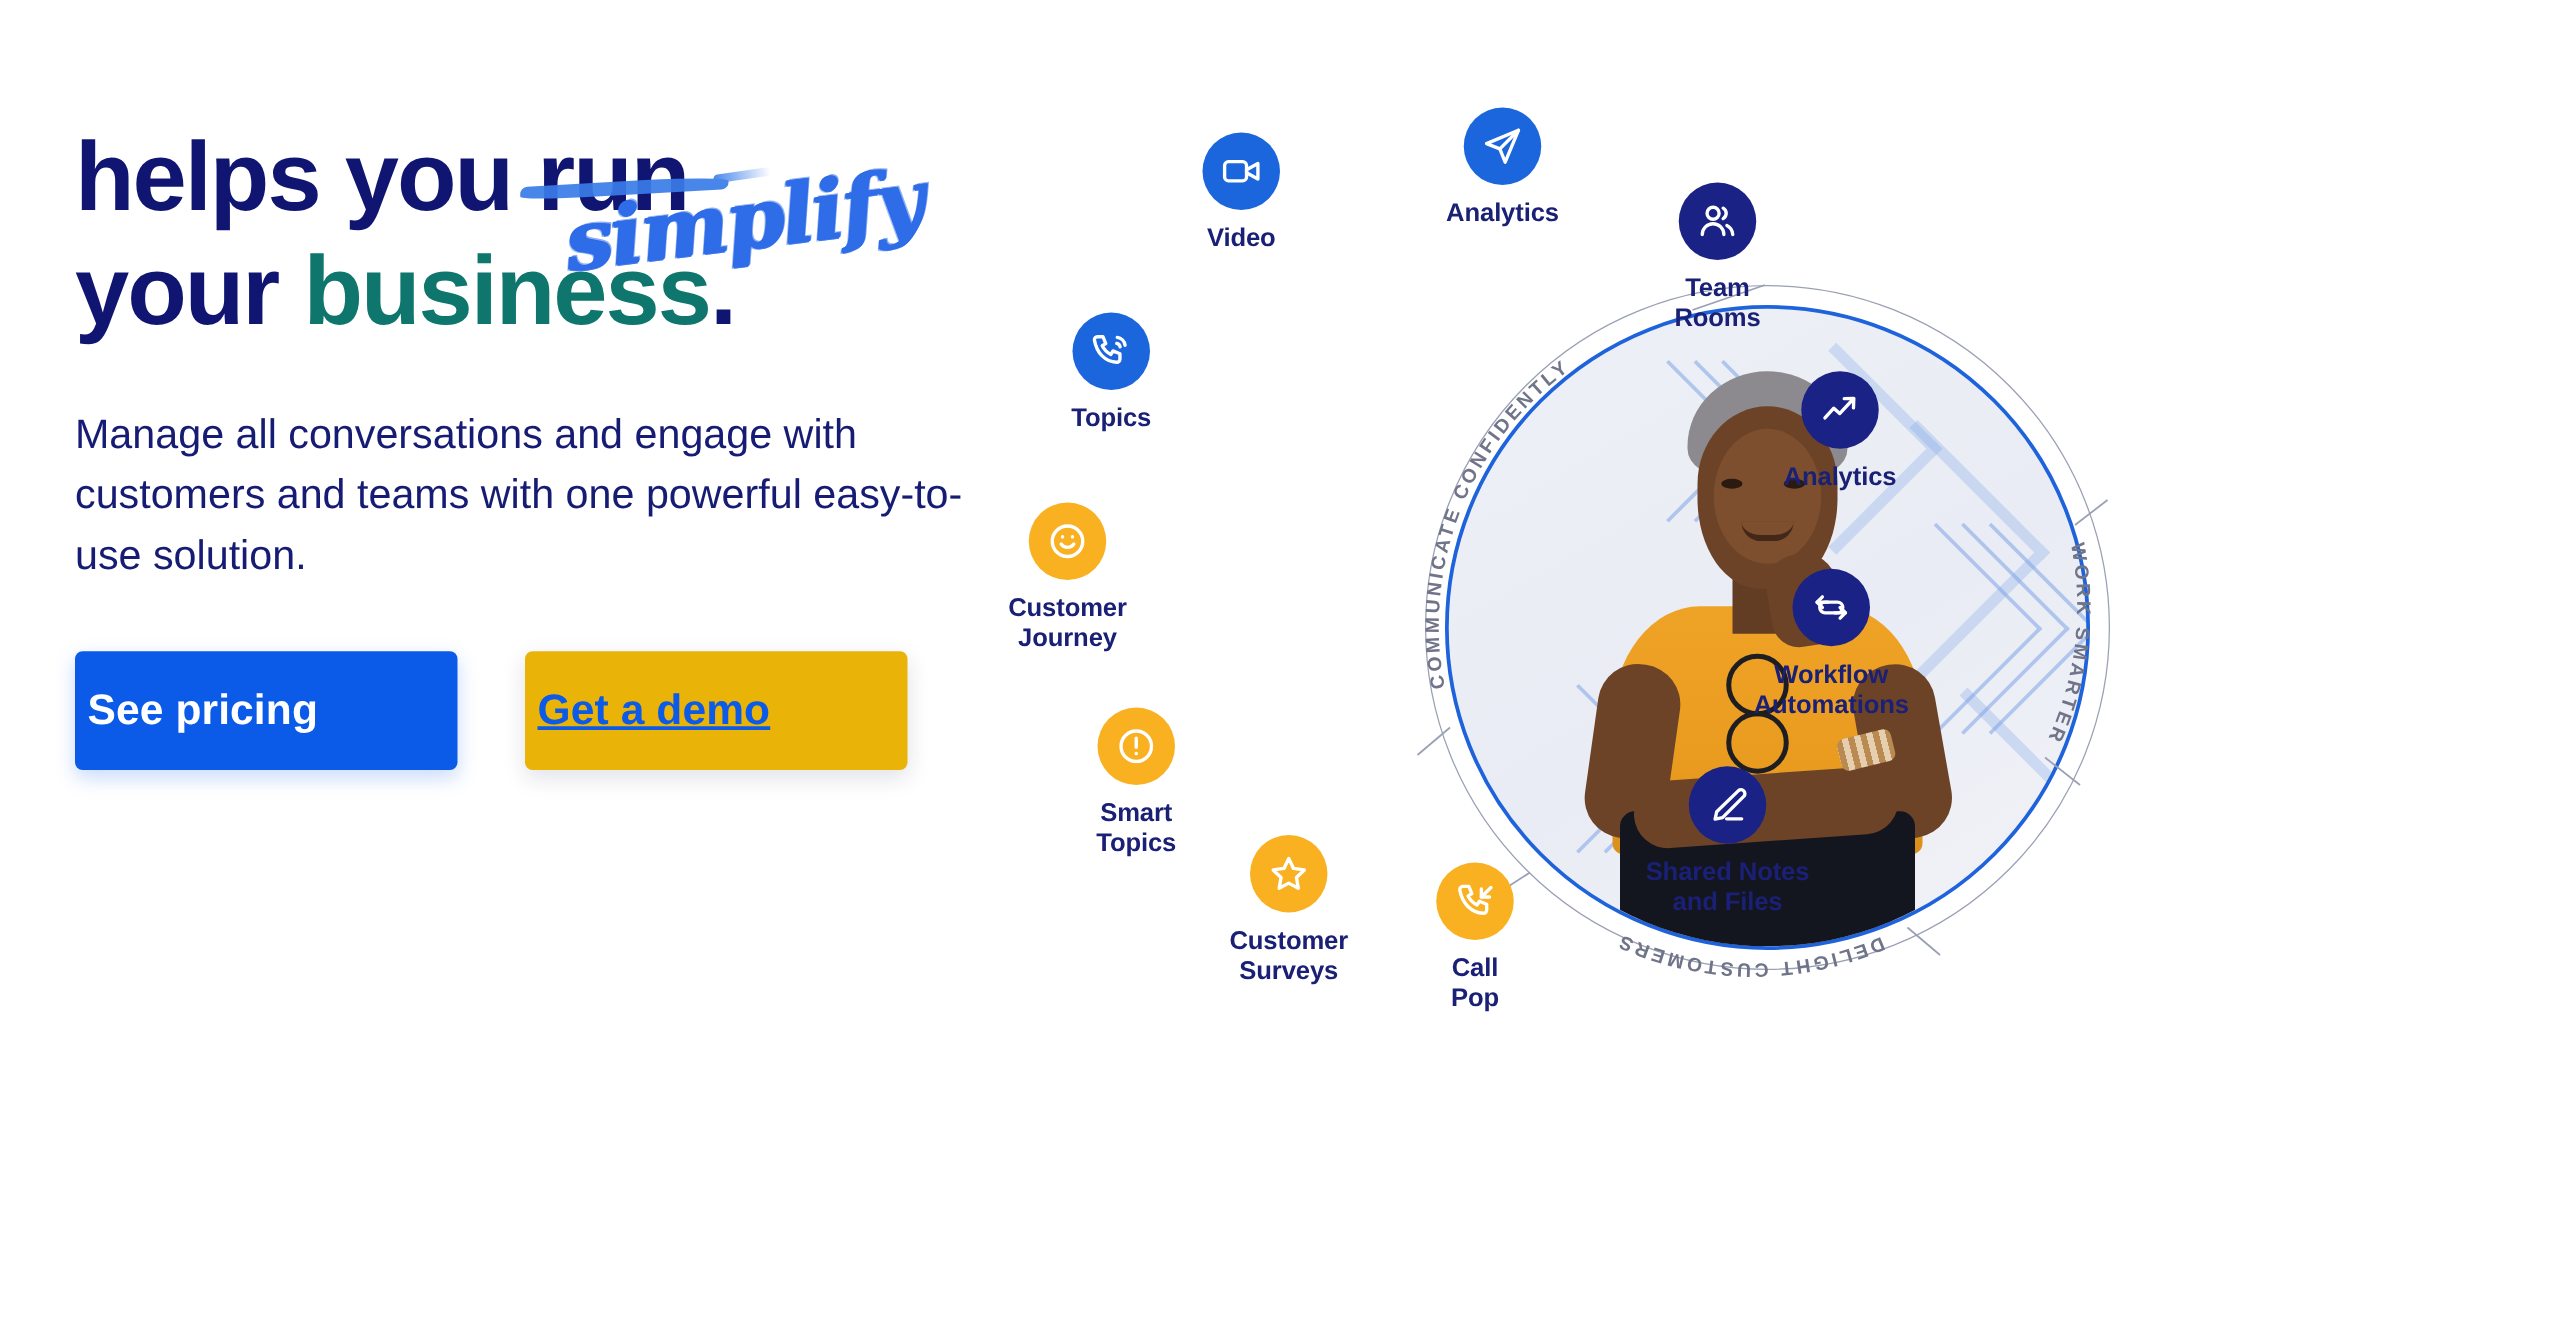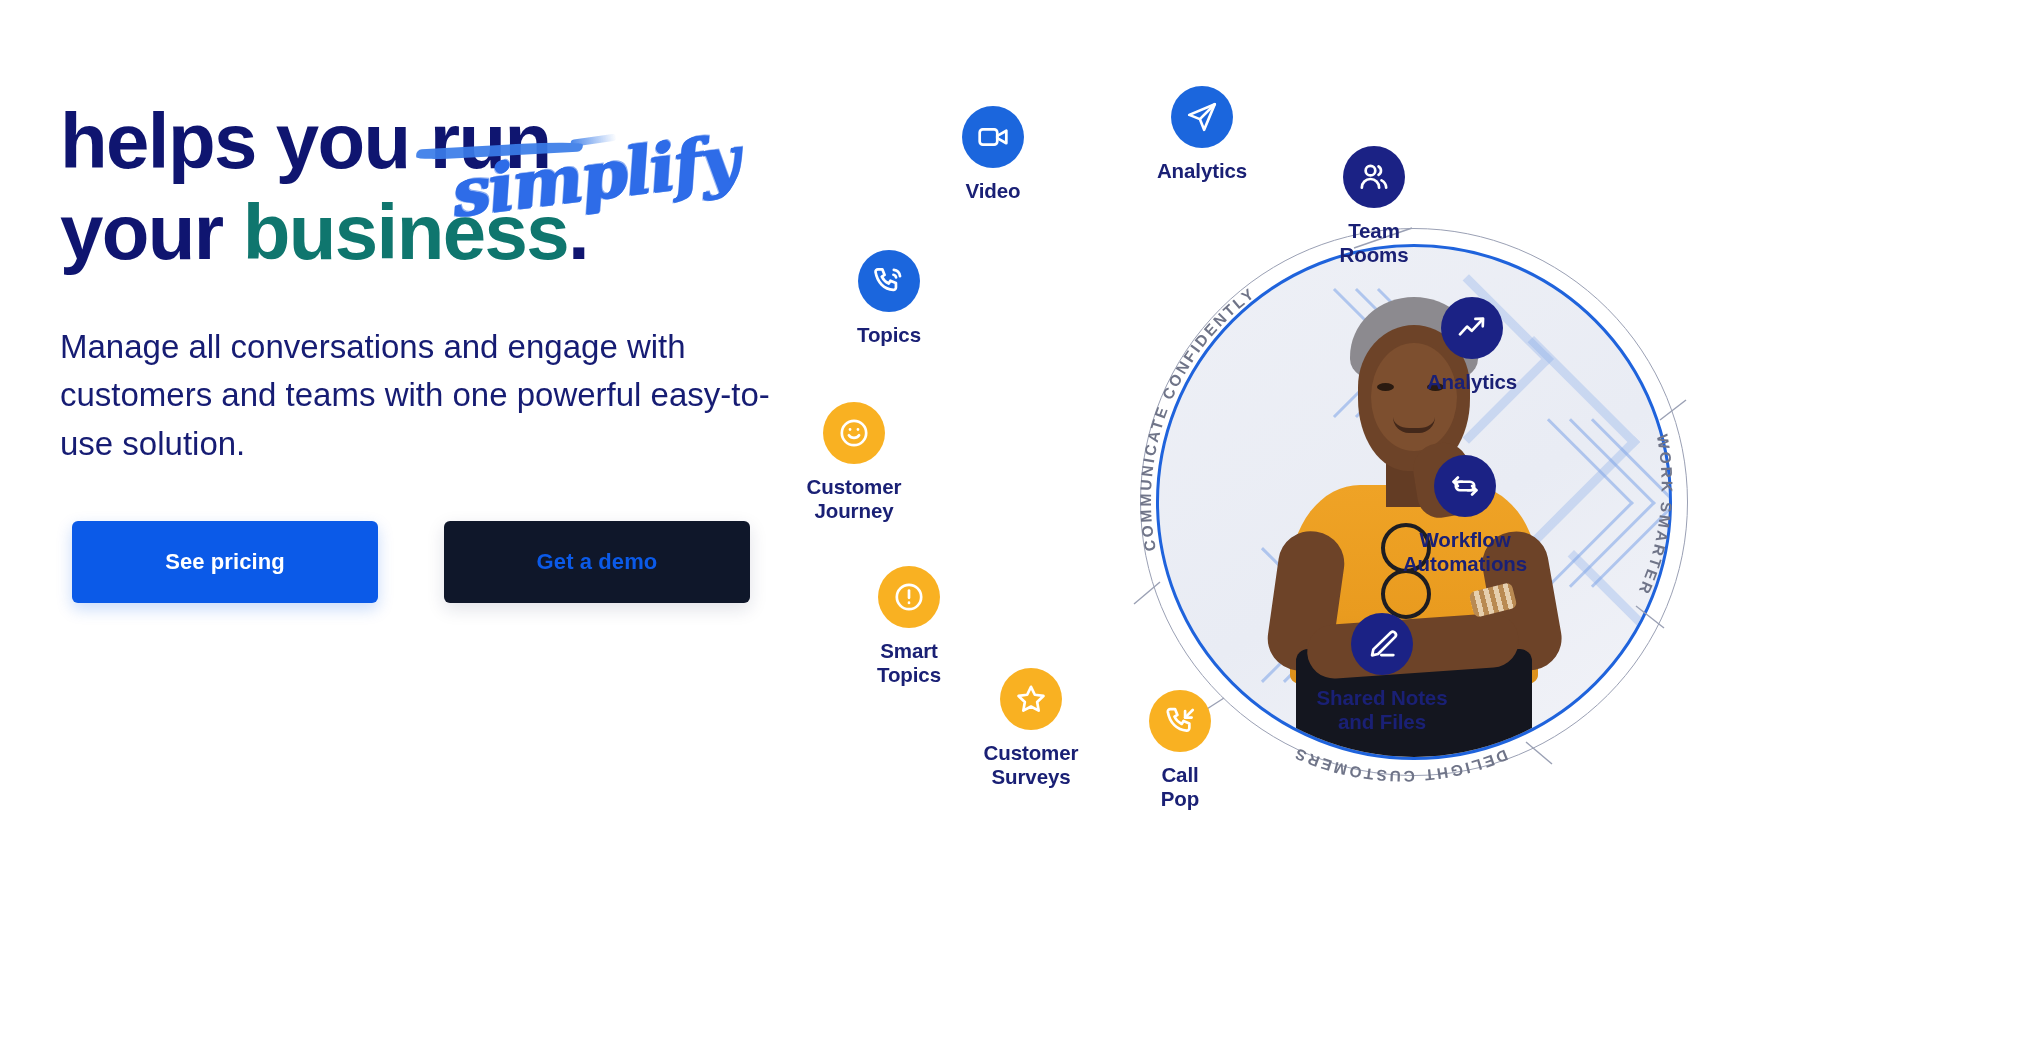--- a/index.html
+++ b/index.html
@@ -104,38 +104,38 @@
     display: flex;
     gap: 54px;
     align-items: flex-start;
   }
 
   .btn {
     border: none;
     cursor: pointer;
     font-family: "Liberation Sans", sans-serif;
     font-weight: bold;
-    font-size: 22px;
+    font-size: 34px;
     border-radius: 6px;
     padding: 28px 10px;
-    text-align: center;
+    text-align: left;
     letter-spacing: .1px;
-    margin-left: 12px;
   }
   .btn-primary {
     width: 306px;
     background: #0b5ae8;
     color: #ffffff;
     box-shadow: 0 6px 16px rgba(11,90,232,.22);
   }
   .btn-secondary {
     width: 306px;
-    background: #0f172a;
+    background: #eab308;
     color: #0b5ae8;
     box-shadow: 0 6px 18px rgba(20,30,80,.13);
+    text-decoration: underline;
   }
 
   
   .diagram {
     position: absolute;
     left: 940px;
     top: 0;
     width: 1100px;
     height: 1054px;
   }

